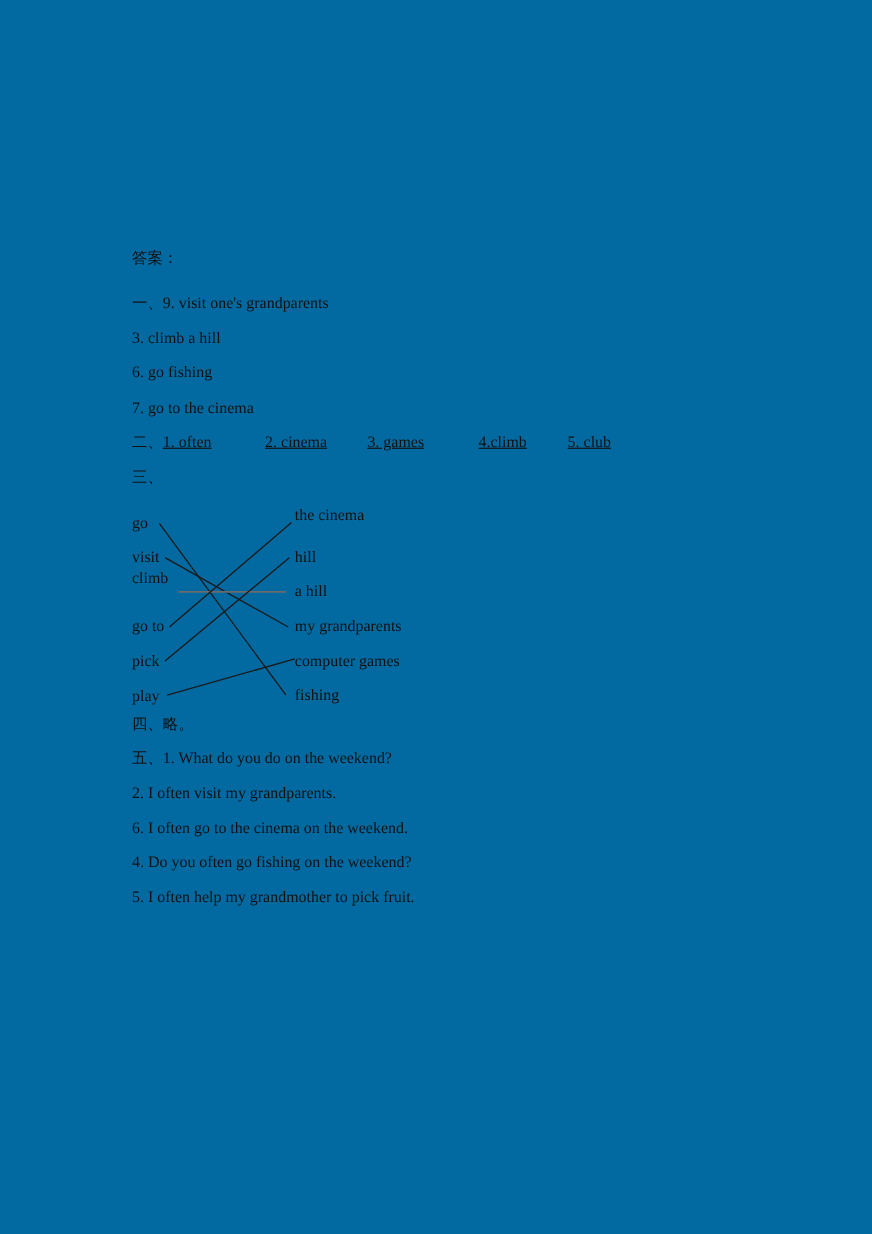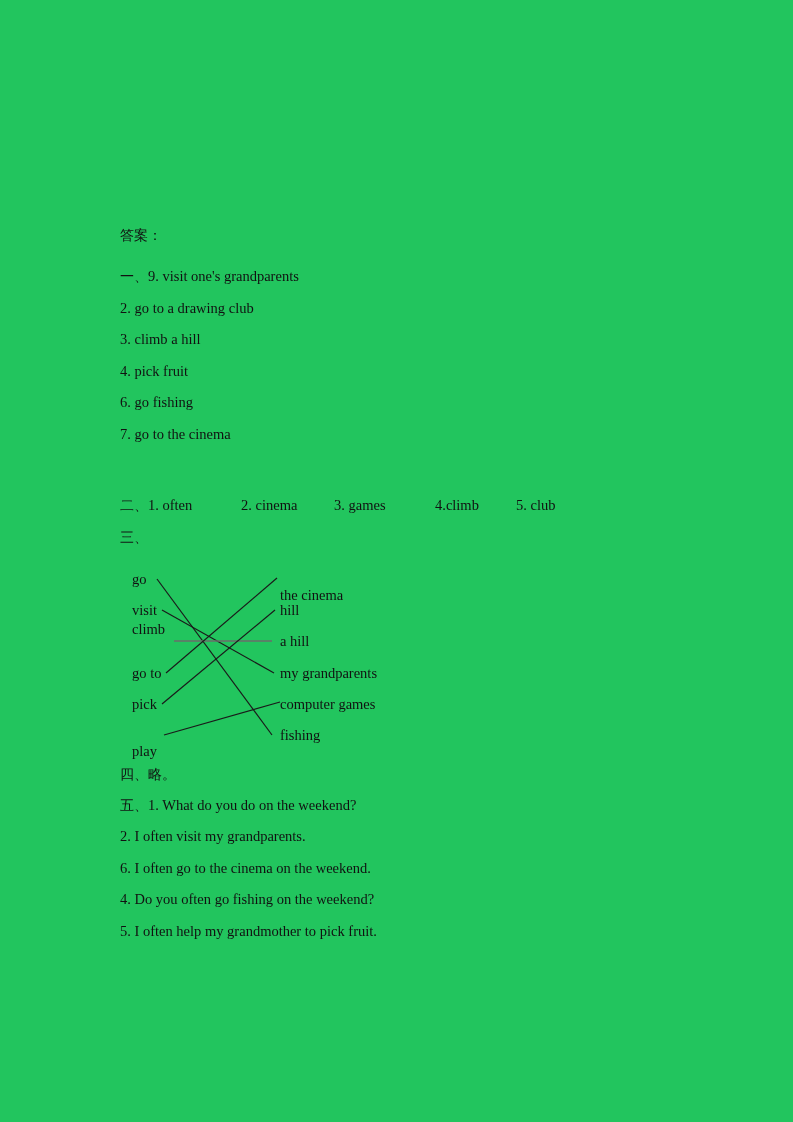--- a/index.html
+++ b/index.html
@@ -9,21 +9,21 @@
     background: #ffffff;
   }
   body {
     font-family: "Liberation Serif", "DejaVu Serif", serif;
     color: #000000;
   }
   .page {
     position: relative;
     width: 793px;
     height: 1122px;
-    background: #22c55e;
+    background: #0369a1;
     overflow: hidden;
   }
   .content {
     position: absolute;
     left: 120px;
     top: 228px;
     width: 560px;
   }
   .line {
     font-size: 14.5px;
@@ -41,32 +41,33 @@
   }
   .sec-label {
     display: inline-block;
   }
   
   .two-items {
     display: inline-block;
   }
   .two-items span {
     display: inline-block;
+    text-decoration: underline;
   }
   .gap1 { width: 93px; }
   .gap2 { width: 93px; }
   .gap3 { width: 101px; }
-  .gap4 { width: 81px; margin-top: 40px; }
+  .gap4 { width: 81px; }
 
   
   .match {
     position: relative;
     width: 470px;
     height: 190px;
-    margin: 12px;
+    margin: 0;
   }
   .match svg {
     position: absolute;
     left: 0;
     top: 0;
     width: 470px;
     height: 190px;
   }
   .match .term {
     position: absolute;
@@ -83,23 +84,21 @@
 </style>
 </head>
 <body>
 
 <div class="page">
   <div class="content">
 
     <div class="line answers-title cn">答案：</div>
 
     <div class="line"><span class="cn sec-label">一、</span><span>9. visit one's grandparents</span></div>
-    <div class="line">2. go to a drawing club</div>
     <div class="line">3. climb a hill</div>
-    <div class="line">4. pick fruit</div>
     <div class="line">6. go fishing</div>
     <div class="line">7. go to the cinema</div>
 
     <div class="line"><span class="cn sec-label">二、</span><span class="two-items"><span class="gap1">1. often</span><span class="gap2">2. cinema</span><span class="gap3">3. games</span><span class="gap4">4.climb</span><span>5. club</span></span></div>
 
     <div class="line sec3-head cn">三、</div>
 
     <div class="match">
       <svg viewBox="0 0 470 190">
 
@@ -114,23 +113,23 @@
         <line x1="30" y1="139" x2="143" y2="45" stroke="#1a1a1a" stroke-width="1.2"></line>
 
         <line x1="32" y1="170" x2="148" y2="137" stroke="#1a1a1a" stroke-width="1.2"></line>
       </svg>
 
       <div class="term left" style="top:7px">go</div>
       <div class="term left" style="top:38px">visit</div>
       <div class="term left" style="top:57px">climb</div>
       <div class="term left" style="top:101px">go to</div>
       <div class="term left" style="top:132px">pick</div>
-      <div class="term left" style="top:179px">play</div>
+      <div class="term left" style="top:164px">play</div>
 
-      <div class="term right" style="top:23px">the cinema</div>
+      <div class="term right" style="top:0">the cinema</div>
       <div class="term right" style="top:38px">hill</div>
       <div class="term right" style="top:69px">a hill</div>
       <div class="term right" style="top:101px">my grandparents</div>
       <div class="term right" style="top:132px">computer games</div>
       <div class="term right" style="top:163px">fishing</div>
     </div>
 
     <div class="line sec4 cn">四、略。</div>
 
     <div class="line"><span class="cn sec-label">五、</span><span>1. What do you do on the weekend?</span></div>

